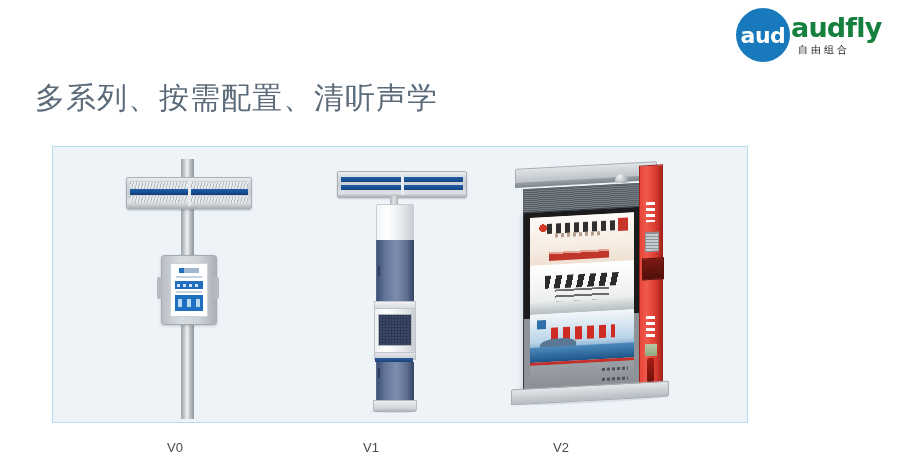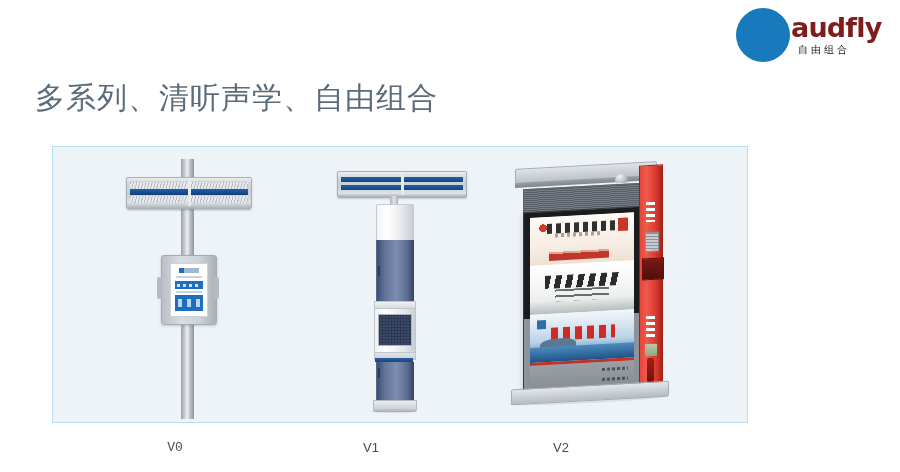--- a/index.html
+++ b/index.html
@@ -44,21 +44,21 @@
     color: #ffffff;
     font-size: 22px;
     font-weight: bold;
     letter-spacing: -0.5px;
     font-family: "DejaVu Sans", sans-serif;
   }
   .logo-wordmark {
     position: absolute;
     left: 55px;
     top: 6px;
-    color: #7f1d1d;
+    color: #15803d;
     font-size: 27px;
     font-weight: bold;
     letter-spacing: -0.8px;
     font-family: "DejaVu Sans", sans-serif;
     line-height: 1;
   }
   .logo-sub {
     position: absolute;
     left: 62px;
     top: 37px;
@@ -378,34 +378,35 @@
   
   .caption {
     position: absolute;
     top: 440px;
     font-size: 13px;
     color: #4a4a4a;
     font-family: "Liberation Sans", sans-serif;
     text-align: center;
     width: 60px;
   }
-  .cap-v0 { left: 145px; font-family: Liberation Mono, monospace; }
+  .cap-v0 { left: 145px; }
   .cap-v1 { left: 341px; }
   .cap-v2 { left: 531px; }
 </style>
 </head>
 <body>
 
 <div class="logo-block">
   <div class="logo-circle"></div>
+  <div class="logo-circle-text">aud</div>
   <div class="logo-wordmark">audfly</div>
   <div class="logo-sub">自由组合</div>
 </div>
 
-<div class="page-title">多系列、清听声学、自由组合</div>
+<div class="page-title">多系列、按需配置、清听声学</div>
 
 <div class="product-panel">
   <div class="stage">
 
     <div class="v0">
       <div class="v0-pole"></div>
       <div class="v0-bar-shadow"></div>
       <div class="v0-bar">
         <div class="v0-bar-grille-top"></div>
         <div class="v0-bar-blue"></div>

